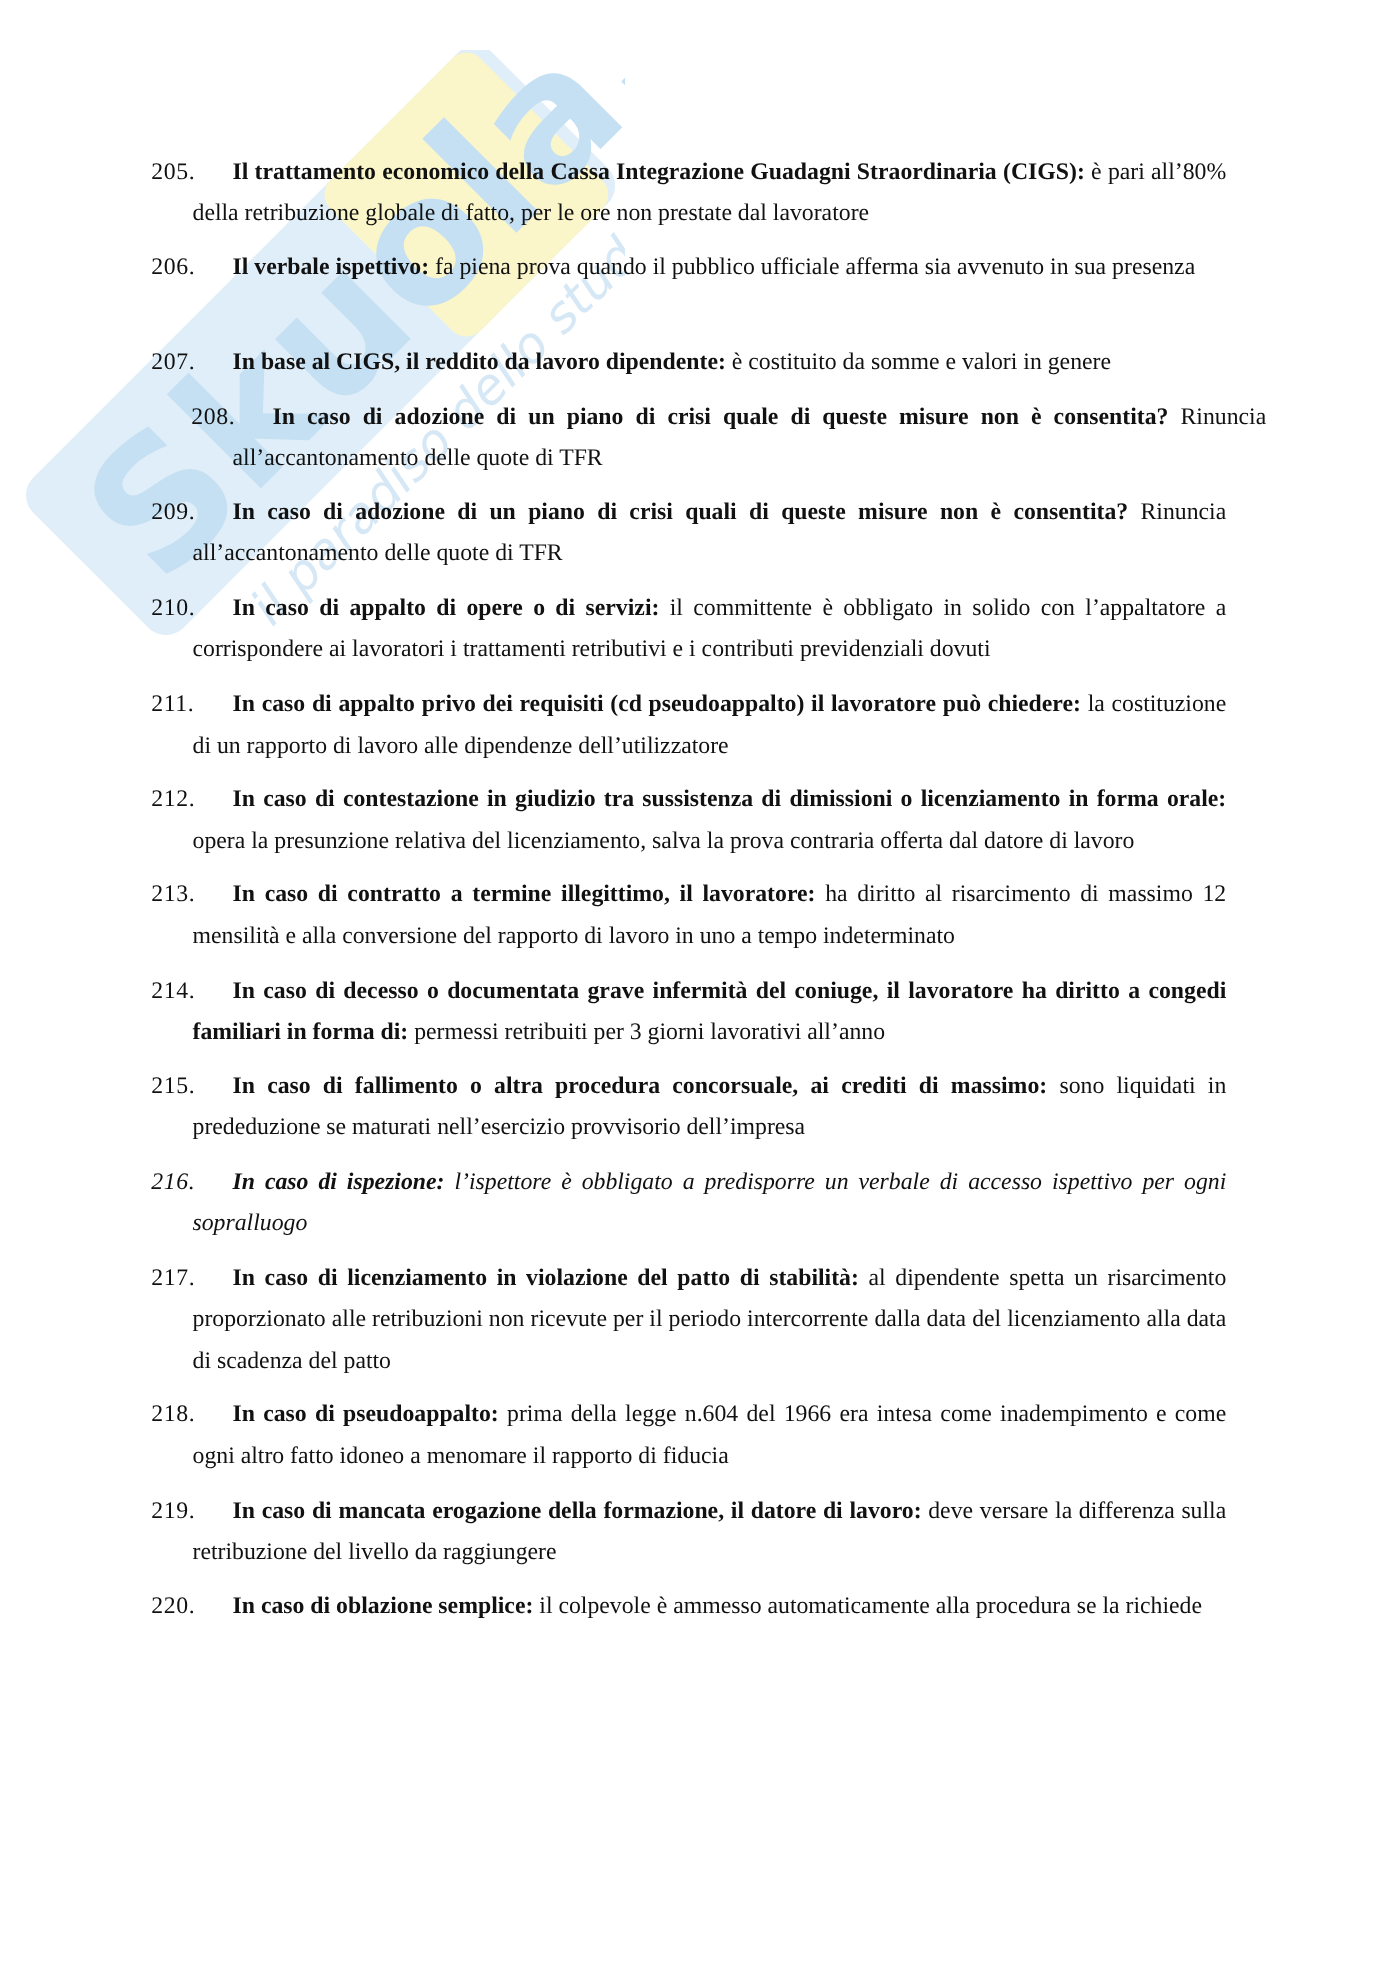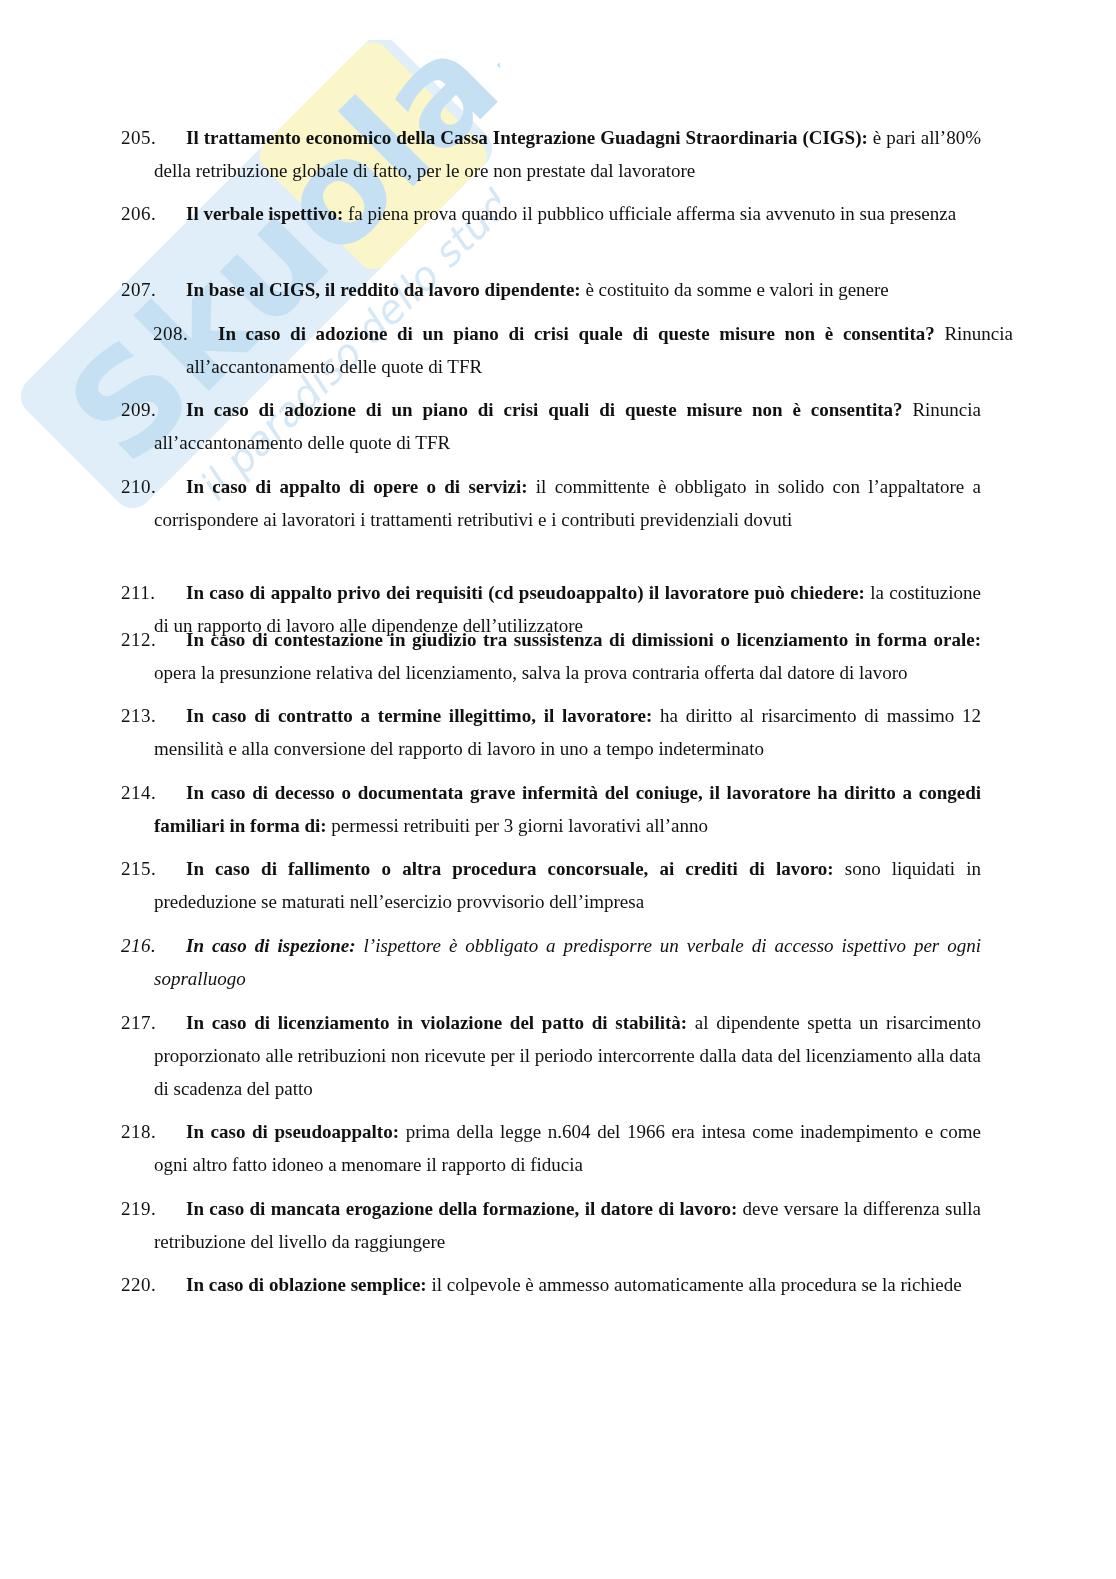--- a/index.html
+++ b/index.html
@@ -93,21 +93,21 @@
   <div class="entry" style="top:393px;">
     <span class="num">209.</span>
     <div class="body"><span class="q">In caso di adozione di un piano di crisi quali di queste misure non è consentita?</span> <span>Rinuncia all’accantonamento delle quote di TFR</span></div>
   </div>
 
   <div class="entry" style="top:470px;">
     <span class="num">210.</span>
     <div class="body"><span class="q">In caso di appalto di opere o di servizi:</span> <span>il committente è obbligato in solido con l’appaltatore a corrispondere ai lavoratori i trattamenti retributivi e i contributi previdenziali dovuti</span></div>
   </div>
 
-  <div class="entry" style="top:547px;margin-top:29px;">
+  <div class="entry" style="top:547px;">
     <span class="num">211.</span>
     <div class="body"><span class="q">In caso di appalto privo dei requisiti (cd pseudoappalto) il lavoratore può chiedere:</span> <span>la costituzione di un rapporto di lavoro alle dipendenze dell’utilizzatore</span></div>
   </div>
 
   <div class="entry" style="top:623px;">
     <span class="num">212.</span>
     <div class="body"><span class="q">In caso di contestazione in giudizio tra sussistenza di dimissioni o licenziamento in forma orale:</span> <span>opera la presunzione relativa del licenziamento, salva la prova contraria offerta dal datore di lavoro</span></div>
   </div>
 
   <div class="entry" style="top:699px;">
@@ -115,21 +115,21 @@
     <div class="body"><span class="q">In caso di contratto a termine illegittimo, il lavoratore:</span> <span>ha diritto al risarcimento di massimo 12 mensilità e alla conversione del rapporto di lavoro in uno a tempo indeterminato</span></div>
   </div>
 
   <div class="entry" style="top:776px;">
     <span class="num">214.</span>
     <div class="body"><span class="q">In caso di decesso o documentata grave infermità del coniuge, il lavoratore ha diritto a congedi familiari in forma di:</span> <span>permessi retribuiti per 3 giorni lavorativi all’anno</span></div>
   </div>
 
   <div class="entry" style="top:852px;">
     <span class="num">215.</span>
-    <div class="body"><span class="q">In caso di fallimento o altra procedura concorsuale, ai crediti di lavoro:</span> <span>sono liquidati in prededuzione se maturati nell’esercizio provvisorio dell’impresa</span></div>
+    <div class="body"><span class="q">In caso di fallimento o altra procedura concorsuale, ai crediti di massimo:</span> <span>sono liquidati in prededuzione se maturati nell’esercizio provvisorio dell’impresa</span></div>
   </div>
 
   <div class="entry" style="top:929px;font-style:italic;">
     <span class="num">216.</span>
     <div class="body"><span class="q">In caso di ispezione:</span> <span>l’ispettore è obbligato a predisporre un verbale di accesso ispettivo per ogni sopralluogo</span></div>
   </div>
 
   <div class="entry" style="top:1006px;">
     <span class="num">217.</span>
     <div class="body"><span class="q">In caso di licenziamento in violazione del patto di stabilità:</span> <span>al dipendente spetta un risarcimento proporzionato alle retribuzioni non ricevute per il periodo intercorrente dalla data del licenziamento alla data di scadenza del patto</span></div>

